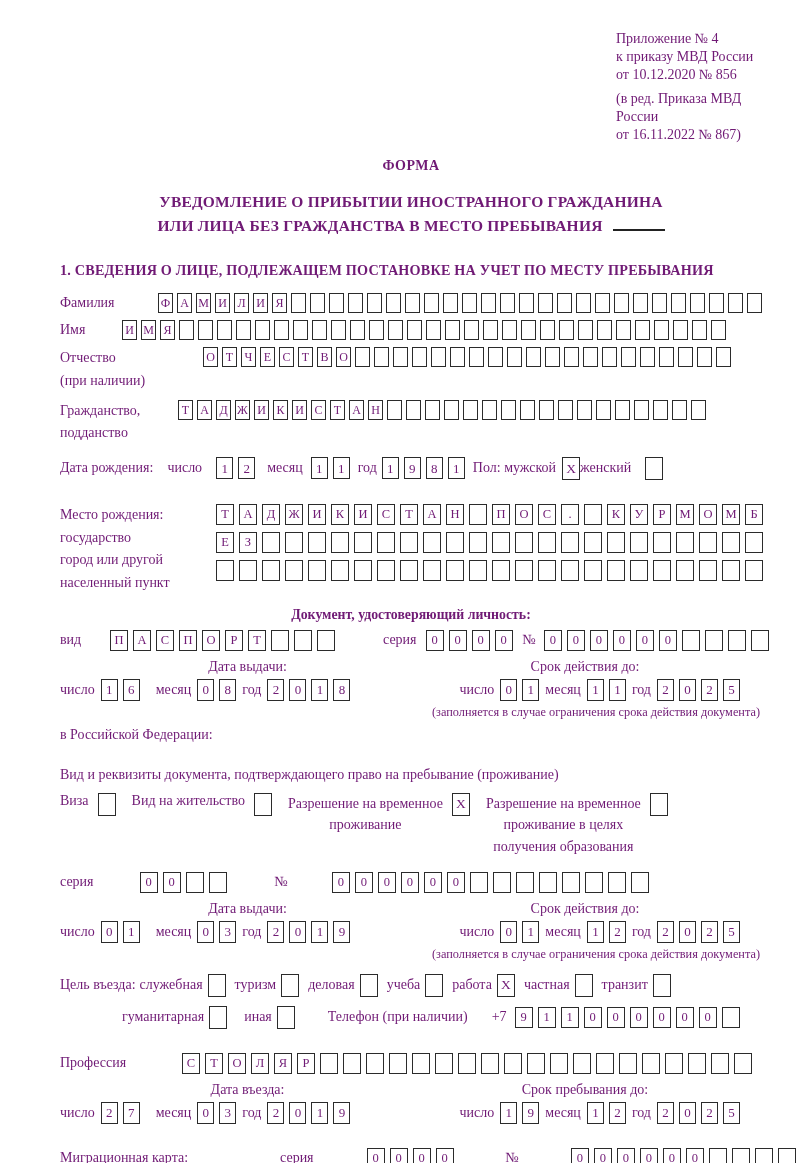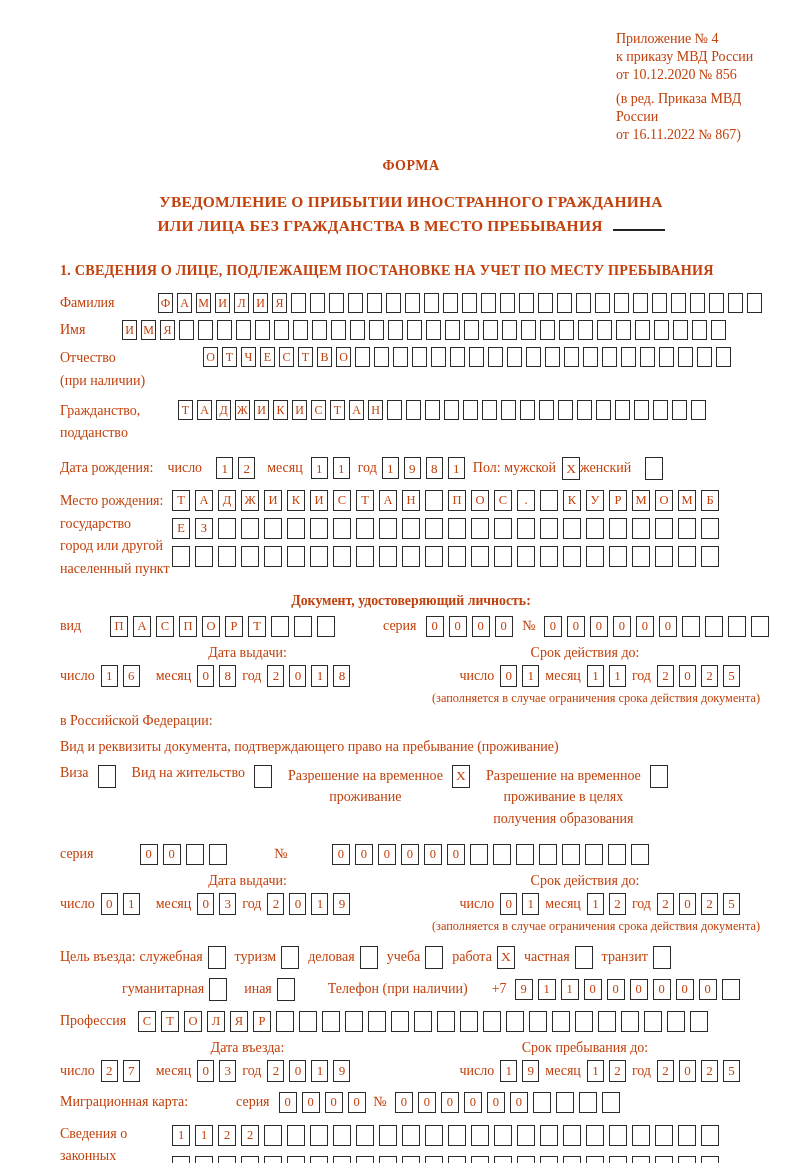--- a/index.html
+++ b/index.html
@@ -2,21 +2,21 @@
 <html><head>
 <meta charset="utf-8">
 <style>
   html,body { margin:0; padding:0; background:#ffffff; }
   .page {
     position:relative;
     width:800px; height:1163px;
     box-sizing:border-box;
     padding:30px 38px 0 60px;
     background:#ffffff;
-    color:#c2410c;
+    color:#701a75;
     font-family:"Liberation Serif","DejaVu Serif",serif;
     font-size:14px;
     overflow:hidden;
   }
   
   .appendix { margin-left:556px; line-height:1.3; }
   .appendix .gap { display:block; height:5px; }
   .forma { text-align:center; font-weight:bold; margin-top:14px; letter-spacing:.5px; }
   
   .title { text-align:center; font-weight:bold; font-size:15.5px; line-height:1.55; margin-top:16px; letter-spacing:.2px; }
@@ -53,21 +53,21 @@
   .dategroup .t { flex:none; }
   .dg-right { margin-left:auto; margin-right:22px; }
   .note { font-size:12.3px; text-align:right; margin-top:4px; margin-right:2px; }
   
   .pair { display:inline-flex; align-items:flex-start; gap:9px; }
   .stack { display:flex; flex-direction:column; text-align:center; line-height:1.55; }
   .permits { margin-top:10px; }
   .permits .pair { margin-right:16px; }
   .purpose .pair { margin-right:9px; align-items:center; gap:5px; }
   .indent62 { margin-left:62px; }
-  .mt10 { margin-top:10px; } .mt12 { margin-top:12px; } .mt14 { margin-top:14px;gap:36px; }
+  .mt10 { margin-top:24px;gap:44px; } .mt12 { margin-top:12px; } .mt14 { margin-top:14px;gap:36px; }
 </style>
 </head>
 <body>
 
 <div class="page">
 
   <div class="appendix">
     <div>Приложение № 4</div>
     <div>к приказу МВД России</div>
     <div>от 10.12.2020 № 856</div>

